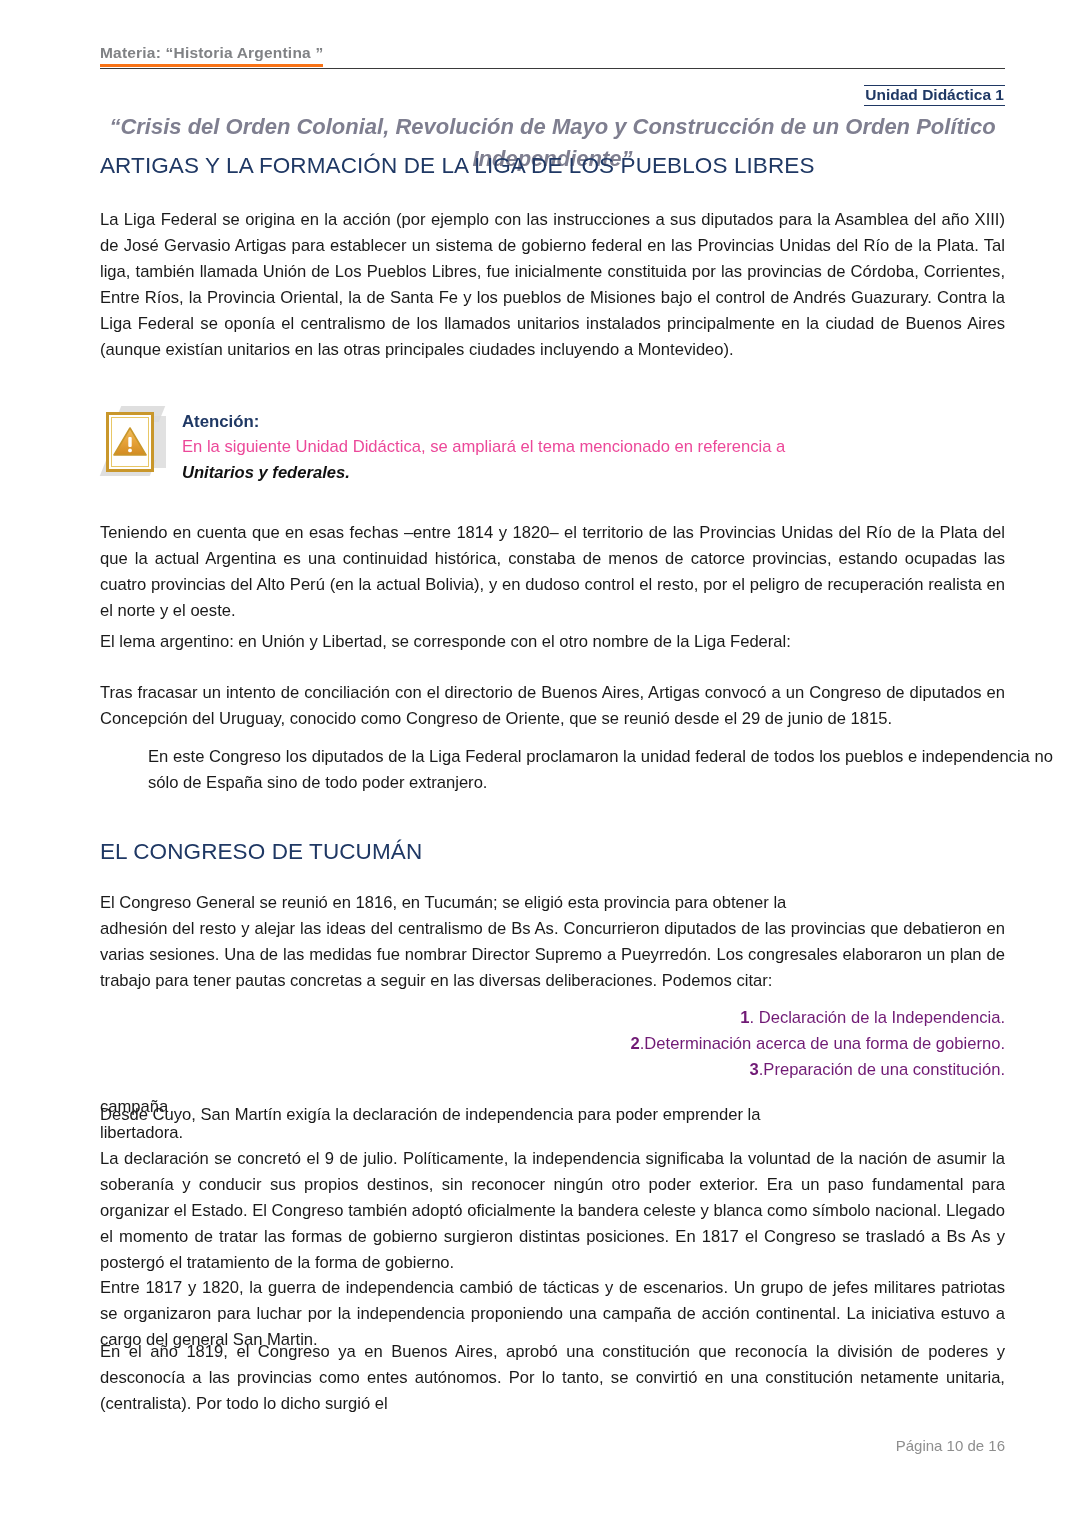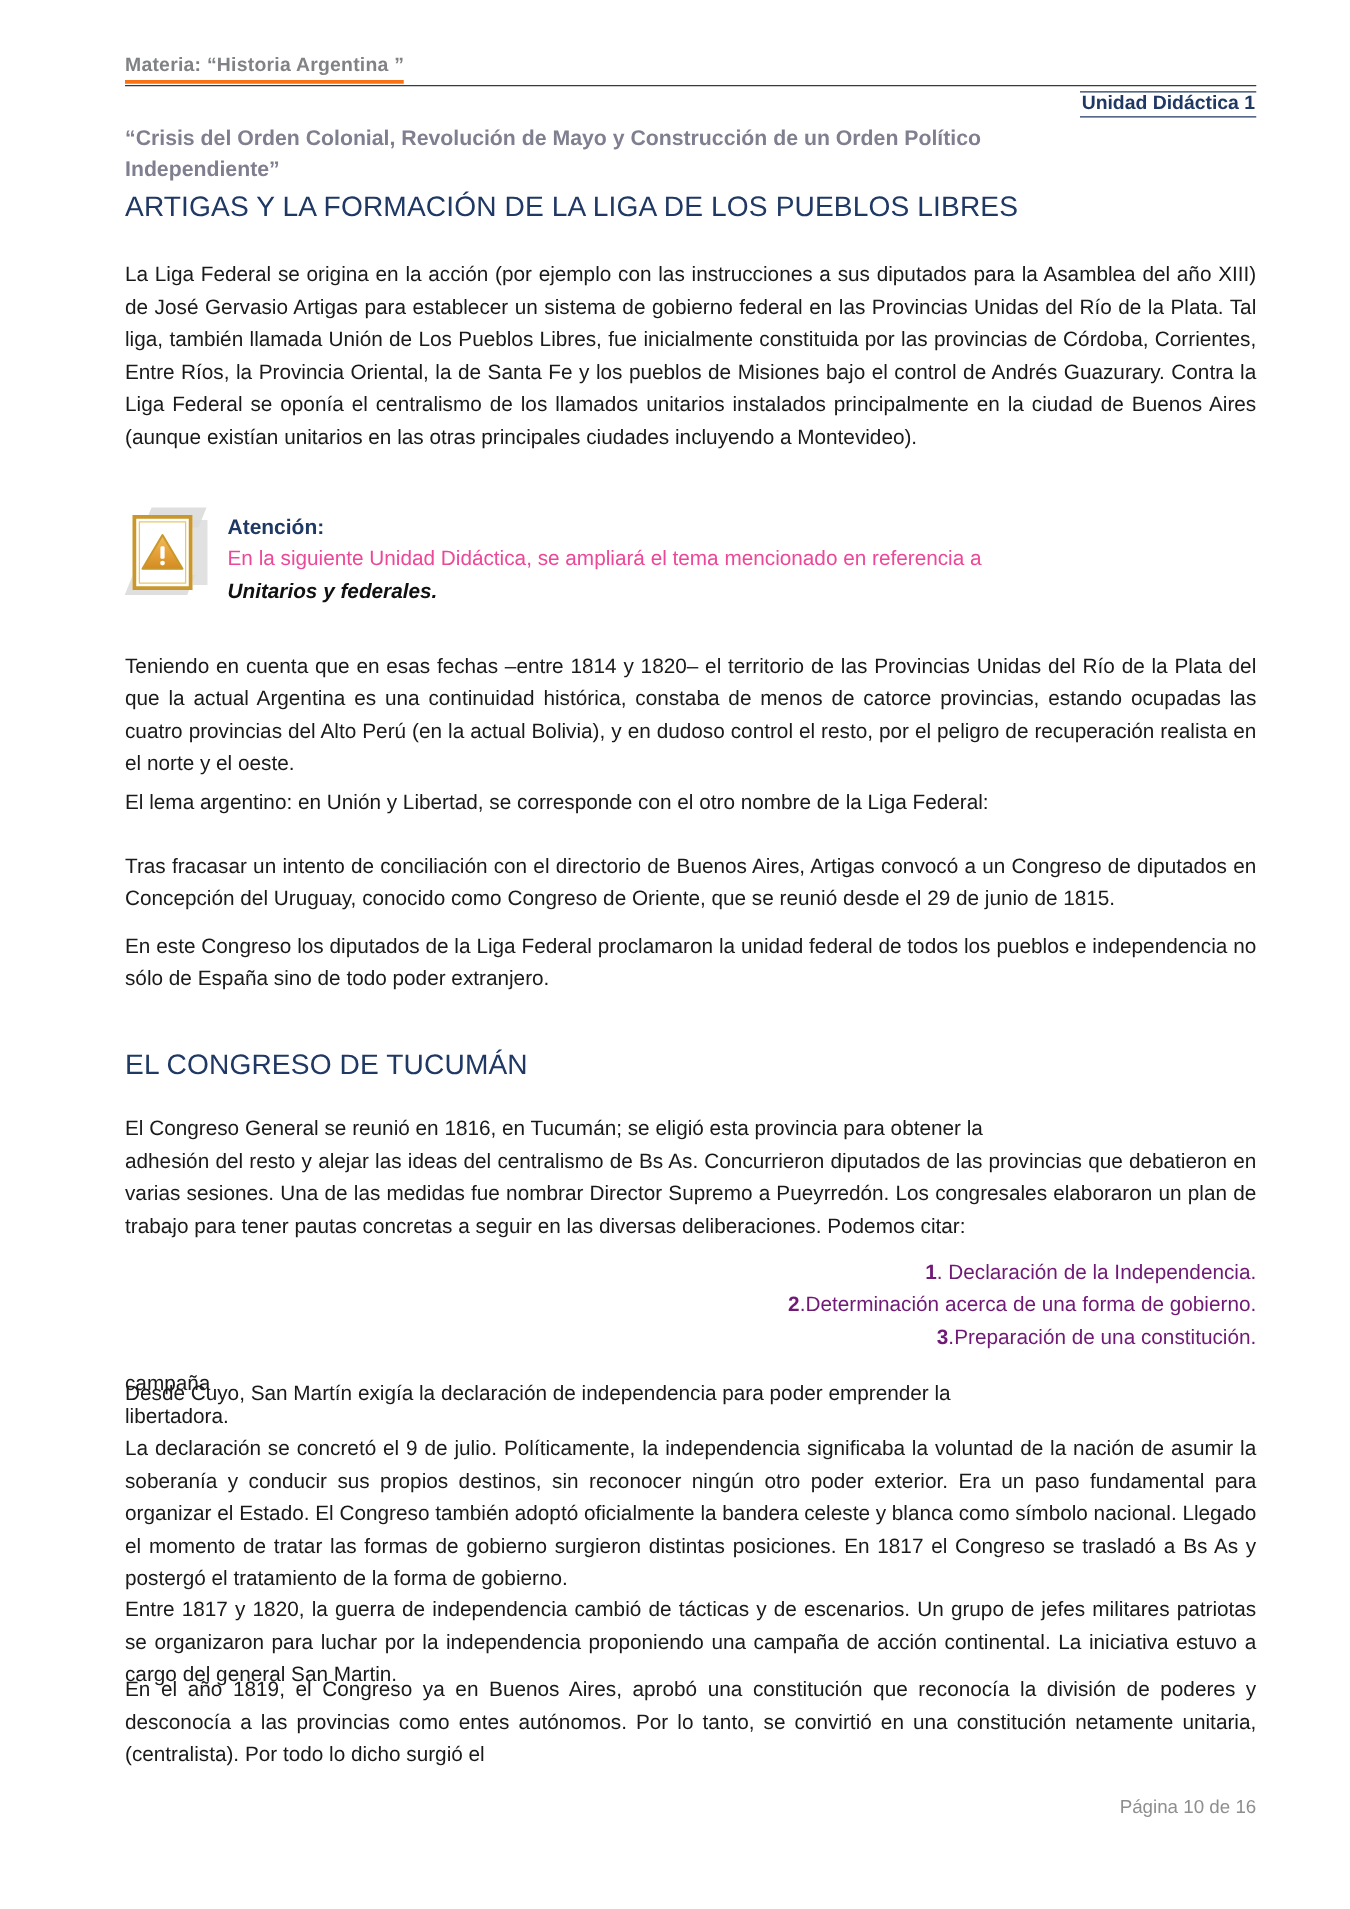--- a/index.html
+++ b/index.html
@@ -38,36 +38,37 @@
     line-height: 1.15;
   }
   .header-rule {
     width: 100%;
     height: 0;
     border-top: 1.4px solid #3a3a3a;
     margin-top: 1px;
   }
   .unidad-wrap {
     text-align: right;
-    margin-top: 4px;
+    margin-top: 16px;
   }
   .unidad {
     display: inline-block;
     font-size: 15.5px;
     font-weight: bold;
     color: #1f3864;
     border-top: 1.6px solid #1f3864;
     border-bottom: 1.6px solid #1f3864;
     padding: 0px 1px 1px 1px;
     line-height: 1.2;
   }
   .subtitulo {
     margin-top: 5px;
-    text-align: left;
-    font-size: 17px;
+    text-align: center;
+    font-size: 22px;
+    font-style: italic;
     font-weight: bold;
     color: #7f7f90;
     line-height: 1.45;
   }
 
   
   h1.section-title {
     position: absolute;
     left: 100px;
     margin: 0;
@@ -255,21 +256,21 @@
   </div>
 
   <p class="para" style="top:520px;">Teniendo  en cuenta  que en esas fechas –entre 1814 y 1820– el territorio de las Provincias Unidas del Río de la Plata del que la actual Argentina es una continuidad histórica, constaba de menos de catorce provincias, estando ocupadas las cuatro provincias del Alto Perú (en la actual Bolivia), y en dudoso control el resto, por el peligro de recuperación realista en el norte y el oeste.</p>
 
   <div class="para left" style="top:629px;">
     <span class="ln">El lema argentino: en Unión y Libertad, se corresponde con el otro nombre de la Liga Federal:</span>
   </div>
 
   <p class="para" style="top:680px;">Tras fracasar un intento de conciliación con el directorio de Buenos Aires, Artigas convocó a un Congreso de diputados en Concepción del Uruguay, conocido como Congreso de Oriente, que se reunió desde el 29 de junio de 1815.</p>
 
-  <p class="para" style="top:744px;">En este Congreso los diputados de la Liga Federal proclamaron la unidad federal de todos los pueblos e independencia no sólo de España sino de todo poder extranjero.</p>
+  <p class="para" style="top:744px;margin-left:48px;">En este Congreso los diputados de la Liga Federal proclamaron la unidad federal de todos los pueblos e independencia no sólo de España sino de todo poder extranjero.</p>
 
   <h1 class="section-title" id="title-tucuman">EL CONGRESO DE TUCUMÁN</h1>
 
   <div class="para left" style="top:890px;">El Congreso General se reunió en 1816, en Tucumán; se eligió esta provincia para obtener la</div>
 
   <p class="para" style="top:916px;">adhesión del resto y alejar las ideas del centralismo de Bs As. Concurrieron diputados de las provincias que debatieron en varias sesiones. Una de las medidas fue nombrar Director Supremo a Pueyrredón. Los congresales elaboraron un plan de trabajo para tener pautas concretas a seguir en las diversas deliberaciones. Podemos citar:</p>
 
   <div class="list-block" style="top:1005px;">
     <div class="list-item">
       <span class="num">1</span><span>. </span><span>Declaración de la Independencia.</span>

